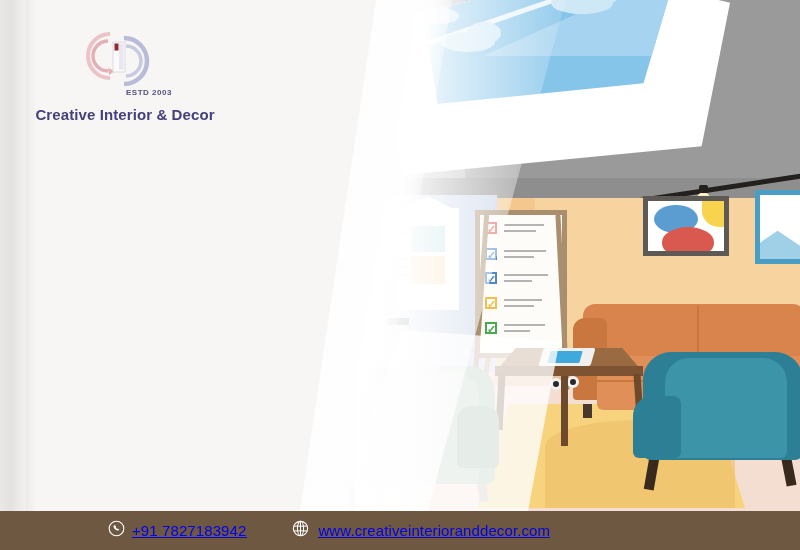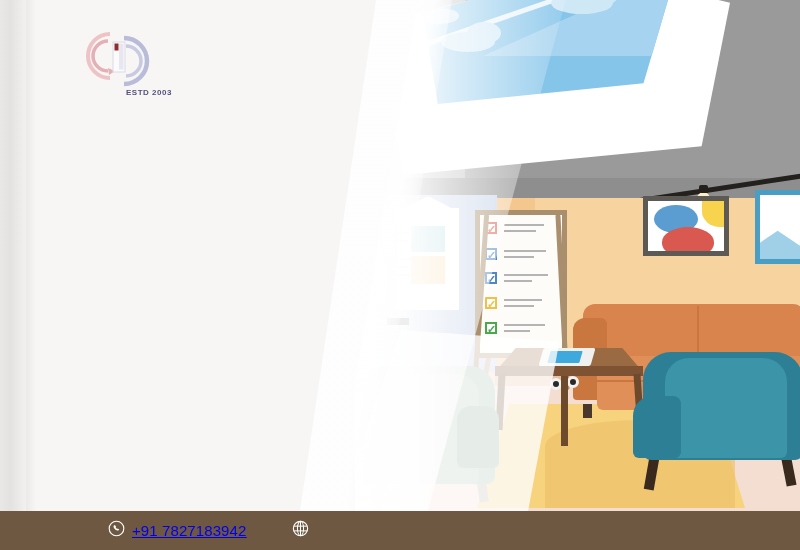--- a/index.html
+++ b/index.html
@@ -536,20 +536,21 @@
           <path d="M58 14 A23 23 0 1 1 58 60" fill="none" stroke="#b9bcd9" stroke-width="4.5"></path>
 
           <path d="M60 22 A15 15 0 1 1 60 52" fill="none" stroke="#c8cae2" stroke-width="3.5"></path>
 
           <rect x="47" y="18" width="12" height="30" fill="#fbfbfc" stroke="#ddd9e6" stroke-width="1"></rect>
           <rect x="48.5" y="19.5" width="4" height="7" fill="#8e2d2d"></rect>
           <rect x="53" y="19.5" width="4.5" height="26" fill="#e8e6ef"></rect>
         </svg>
       </div>
       <div class="logo-estd">ESTD 2003</div>
+      <div class="logo-name">Creative Interior &amp; Decor</div>
     </div>
 
   </div>
 
   <div class="page-edge"></div>
   <div class="page-edge-shadow"></div>
 
   <div class="footer">
     <div class="footer-inner">
 
@@ -566,17 +567,18 @@
       <a class="f-web-wrap" href="#">
         <span class="f-ico">
           <svg width="17" height="17" viewBox="0 0 20 20" xmlns="http://www.w3.org/2000/svg">
             <circle cx="10" cy="10" r="8.4" fill="none" stroke="#ffffff" stroke-width="1.3"></circle>
             <ellipse cx="10" cy="10" rx="3.6" ry="8.4" fill="none" stroke="#ffffff" stroke-width="1.2"></ellipse>
             <line x1="1.8" y1="7.2" x2="18.2" y2="7.2" stroke="#ffffff" stroke-width="1.2"></line>
             <line x1="1.8" y1="12.8" x2="18.2" y2="12.8" stroke="#ffffff" stroke-width="1.2"></line>
             <line x1="10" y1="1.6" x2="10" y2="18.4" stroke="#ffffff" stroke-width="1.2"></line>
           </svg>
         </span>
+        <span class="f-text">www.creativeinterioranddecor.com</span>
       </a>
     </div>
   </div>
 
 </div>
 
 </body></html>

